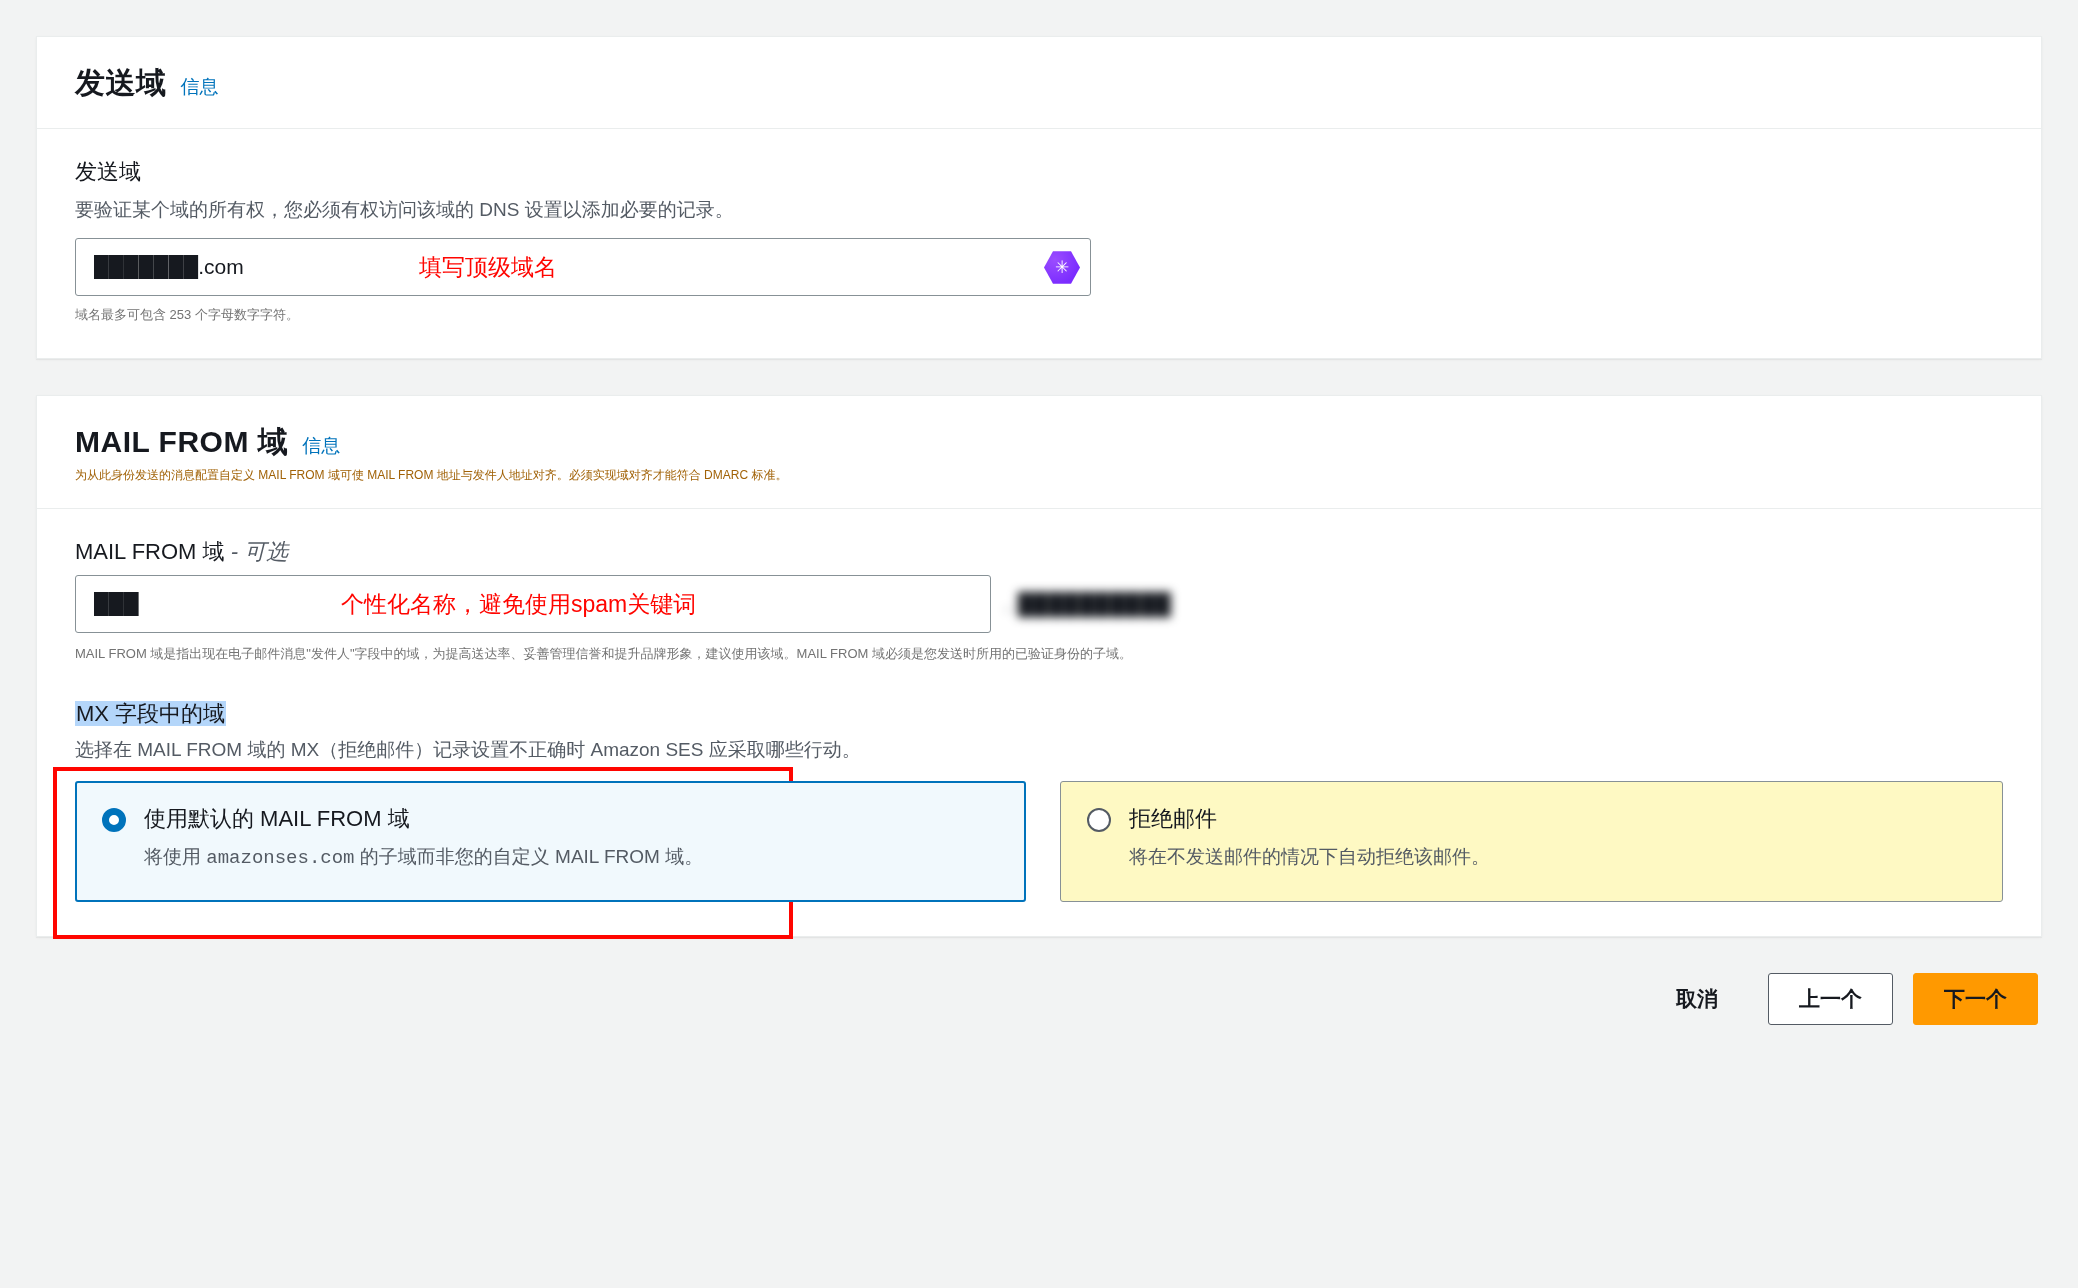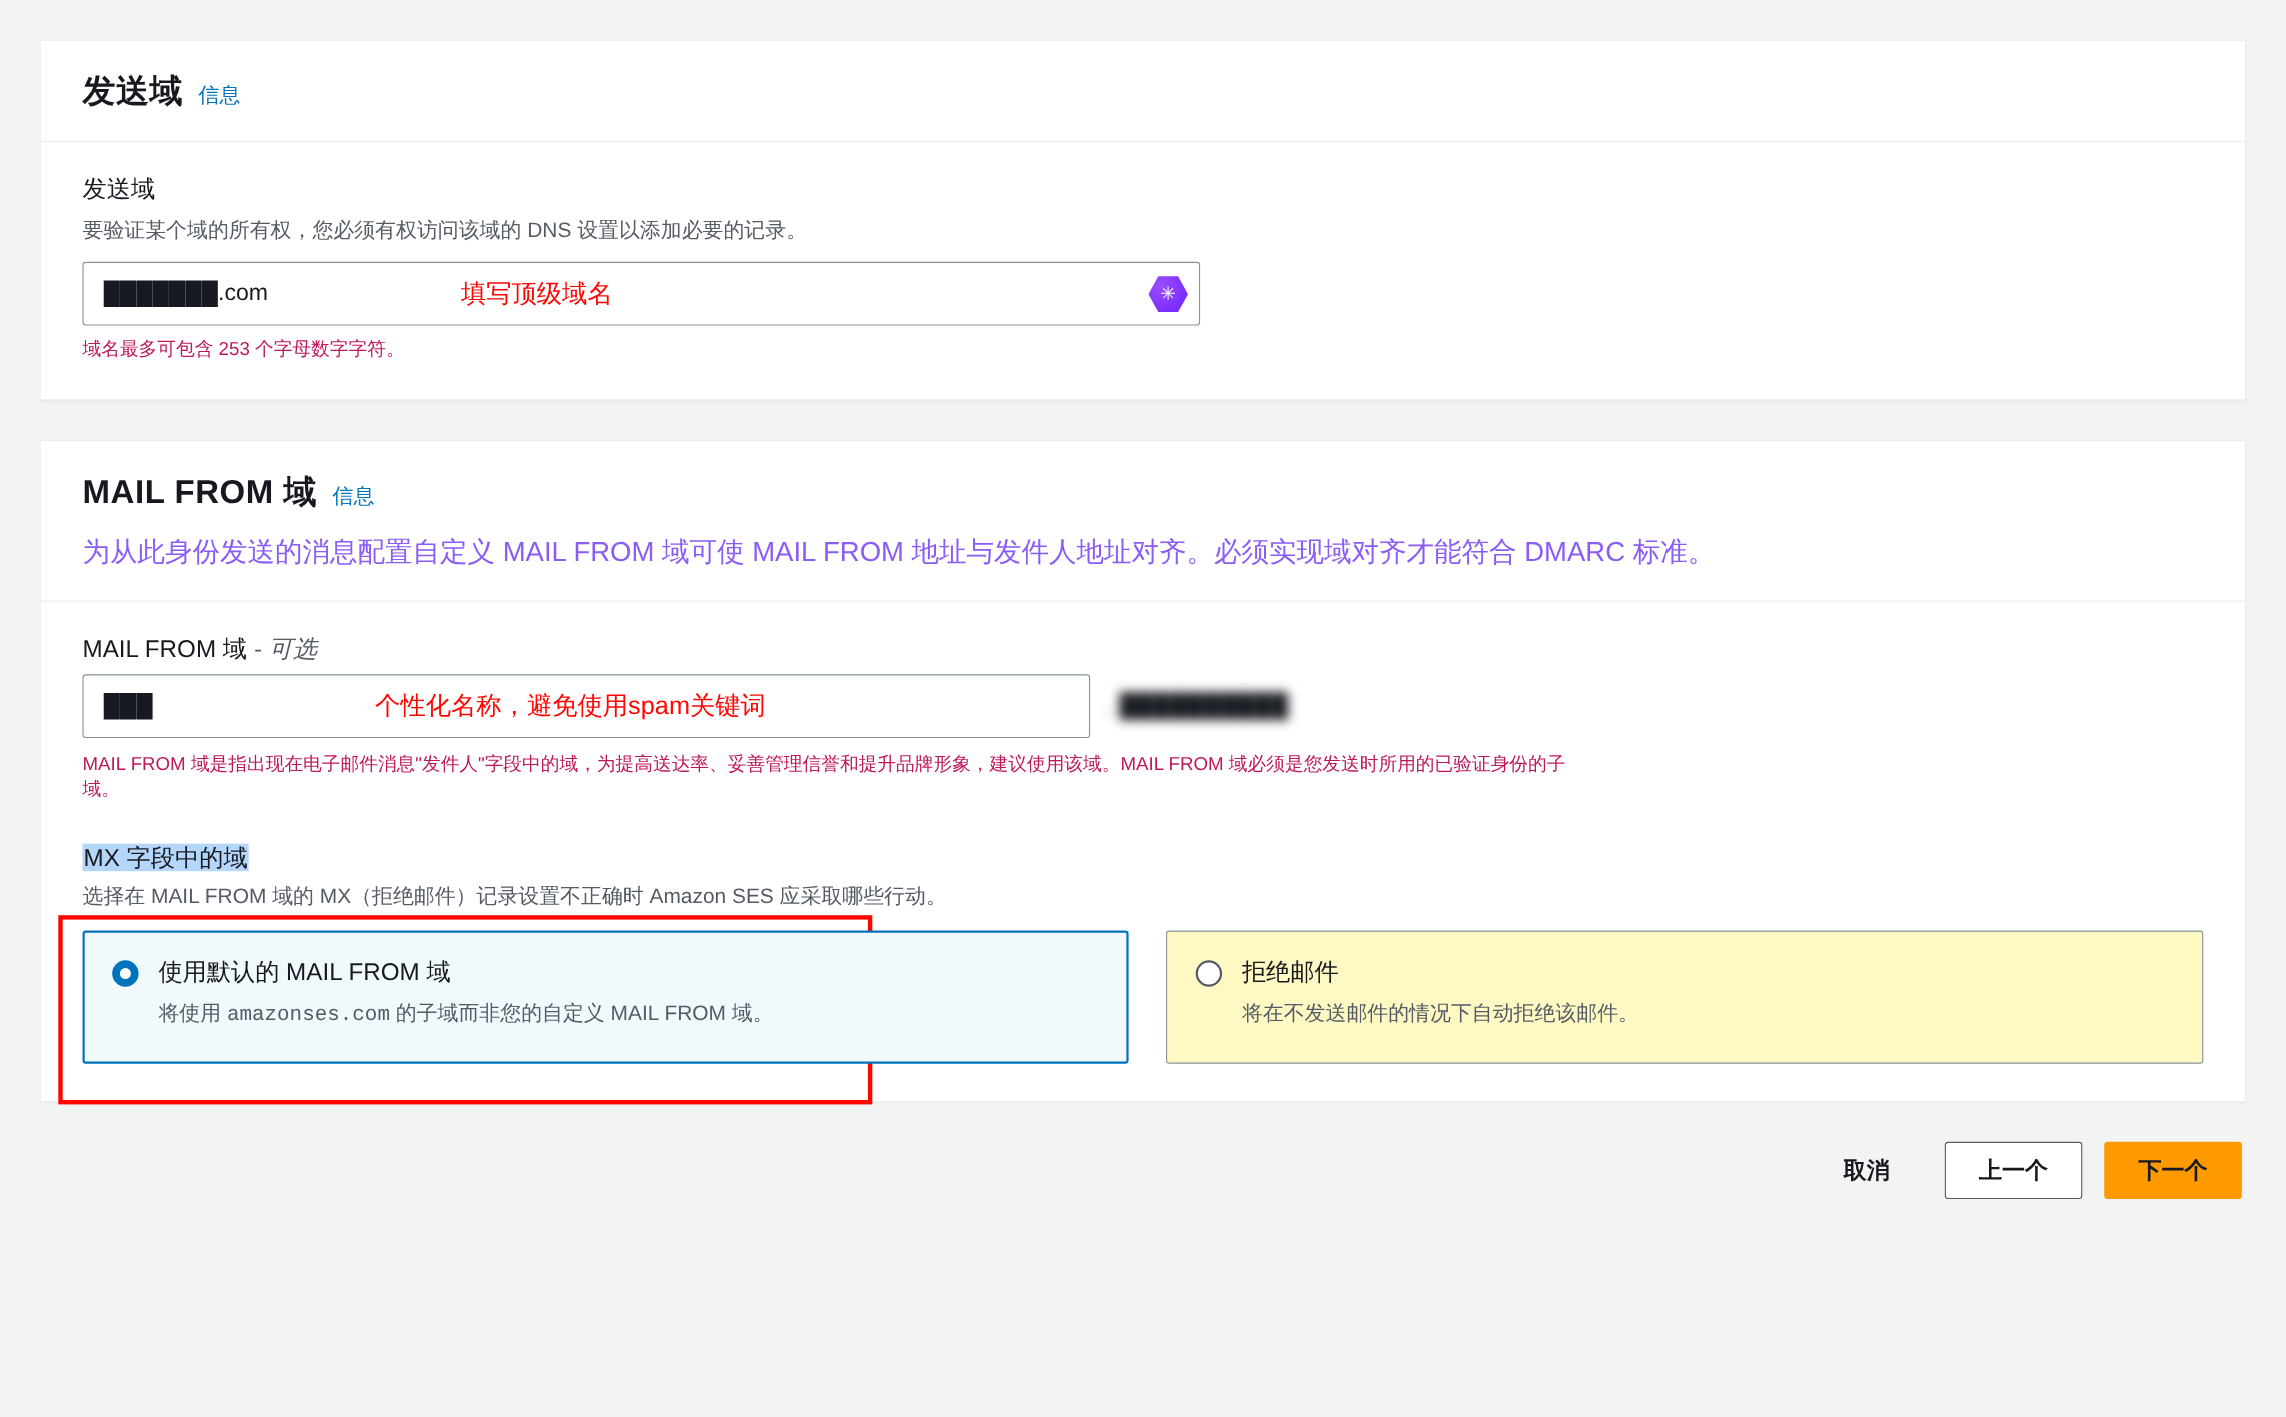--- a/index.html
+++ b/index.html
@@ -32,43 +32,43 @@
     color: #16191f;
     letter-spacing: 0.5px;
   }
   .info-link {
     color: #0073bb;
     font-size: 19px;
     font-weight: 400;
     cursor: pointer;
   }
   .panel-subtext {
-    color: #8b5cf6;
-    font-size: 25px;
-    margin-top: 16px;
+    color: #a16207;
+    font-size: 12px;
+    margin-top: 3px;
     line-height: 1.5;
   }
   .panel-body {
     padding: 28px 38px 34px 38px;
   }
   .field-label {
     font-size: 22px;
     font-weight: 400;
     color: #16191f;
     margin-bottom: 8px;
   }
   .field-hint {
     color: #545b64;
     font-size: 19px;
     line-height: 1.55;
     margin-bottom: 14px;
   }
   .field-helper {
-    color: #be185d;
-    font-size: 17px;
+    color: #737373;
+    font-size: 13px;
     margin-top: 10px;
   }
   .input-wrap {
     position: relative;
     width: 1016px;
     max-width: 100%;
   }
   .text-input {
     width: 100%;
     height: 58px;

